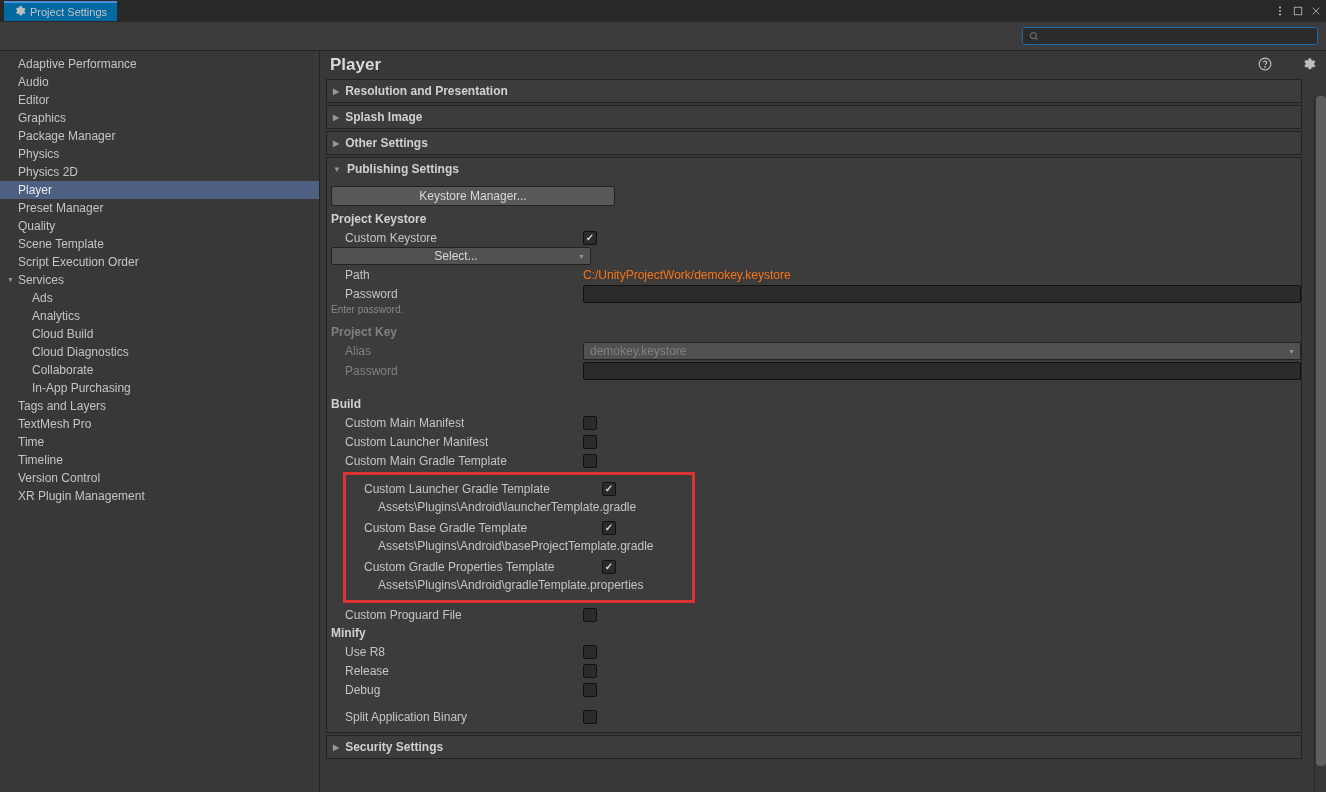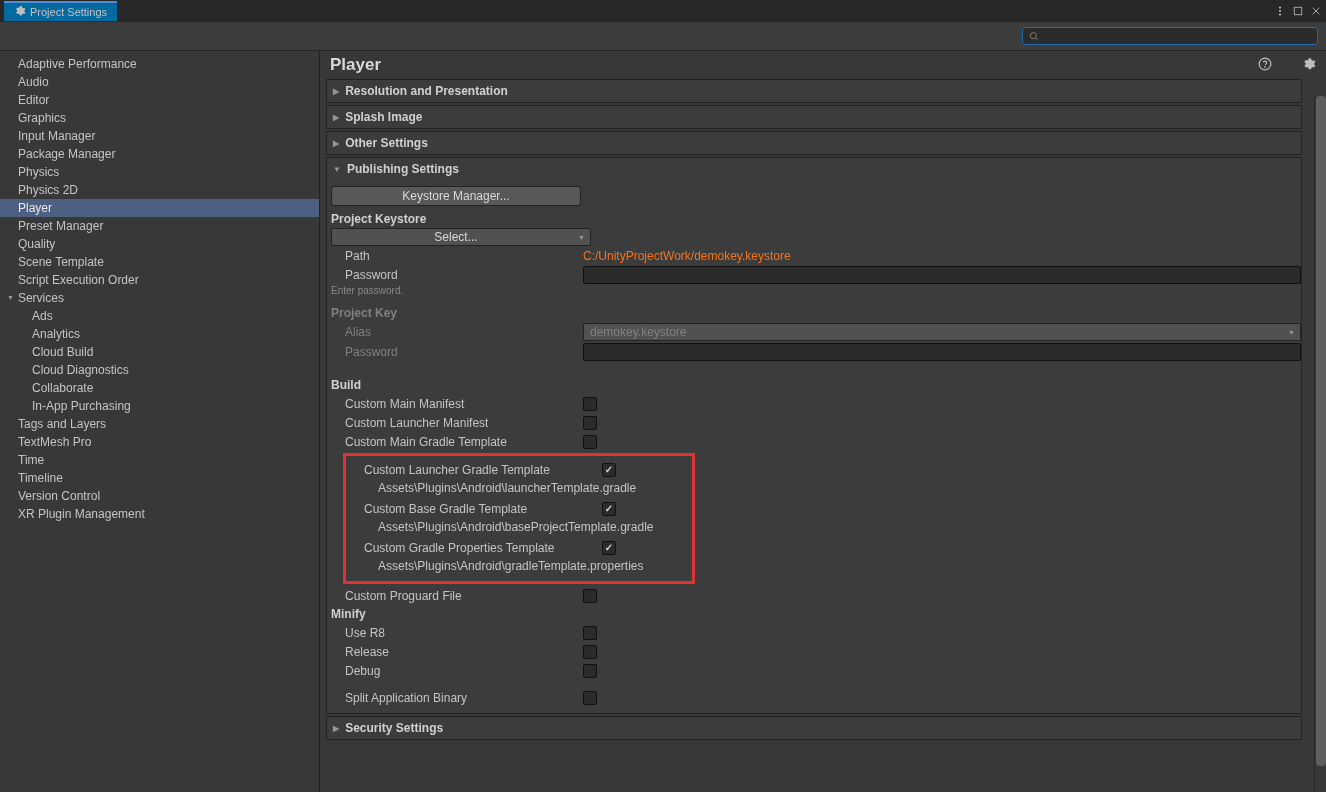--- a/index.html
+++ b/index.html
@@ -29,21 +29,21 @@
     .content-title { font-size: 17px; font-weight: bold; color: #d8d8d8; }
     .content-header-icons { display: flex; gap: 8px; color: #bdbdbd; }
     
     .content-scroll { flex: 1; overflow-y: auto; padding: 0 24px 10px 6px; }
     
     .foldout { background: #3c3c3c; border: 1px solid #232323; margin-bottom: 2px; }
     .foldout-header { display: flex; align-items: center; padding: 4px 6px; cursor: pointer; font-weight: bold; font-size: 12px; color: #d0d0d0; }
     .foldout-header .arrow { font-size: 8px; margin-right: 6px; color: #969696; }
     .foldout-body { padding: 4px 0 6px 0; }
     
-    .keystore-btn { background: #585858; border: 1px solid #222; border-radius: 3px; width: 250px; text-align: center; padding: 2px 0; margin: 2px 0 4px 4px; cursor: pointer; font-size: 12px; color: #d8d8d8; }
+    .keystore-btn { background: #585858; border: 1px solid #222; border-radius: 3px; width: 284px; text-align: center; padding: 2px 0; margin: 2px 0 4px 4px; cursor: pointer; font-size: 12px; color: #d8d8d8; }
     
     .section-label { font-weight: bold; font-size: 12px; color: #d0d0d0; padding: 2px 4px; }
     .section-label.dim { color: #808080; font-weight: bold; }
     
     .row { display: flex; align-items: center; padding: 1px 0; min-height: 19px; }
     .row-label { width: 256px; padding-left: 18px; font-size: 12px; color: #c4c4c4; }
     .row-label.dim { color: #808080; }
     .row-value { flex: 1; display: flex; align-items: center; }
     
     .dropdown { background: #515151; border: 1px solid #222; border-radius: 2px; padding: 1px 16px 1px 6px; position: relative; font-size: 12px; color: #d8d8d8; cursor: pointer; }
@@ -112,21 +112,20 @@
     <input type="text" placeholder="" style="">
   </div>
 </div>
 
 <div class="main-body">
   <div class="sidebar" id="sidebar">
       <div class="sidebar-item">Adaptive Performance</div>
       <div class="sidebar-item">Audio</div>
       <div class="sidebar-item">Editor</div>
       <div class="sidebar-item">Graphics</div>
-      <div class="sidebar-item">Input Manager</div>
       <div class="sidebar-item">Package Manager</div>
       <div class="sidebar-item">Physics</div>
       <div class="sidebar-item">Physics 2D</div>
       <div class="sidebar-item selected">Player</div>
       <div class="sidebar-item">Preset Manager</div>
       <div class="sidebar-item">Quality</div>
       <div class="sidebar-item">Scene Template</div>
       <div class="sidebar-item">Script Execution Order</div>
       <div class="sidebar-item expandable">Services</div>
       <div class="sidebar-subitem">Ads</div>
@@ -184,20 +183,26 @@
 
         <div class="foldout">
           <div class="foldout-header">
             <span class="arrow">▼</span>
             <span>Publishing Settings</span>
           </div>
           <div class="foldout-body">
             <div class="keystore-btn">Keystore Manager...</div>
 
             <div class="section-label">Project Keystore</div>
+            <div class="row">
+              <div class="row-label">Custom Keystore</div>
+              <div class="row-value">
+                  <span class="checkbox checked"></span>
+                </div>
+            </div>
             <div class="dropdown select-small">Select...</div>
             <div class="row">
               <div class="row-label">Path</div>
               <div class="row-value">
                   <span class="text-value">C:/UnityProjectWork/demokey.keystore</span>
                 </div>
             </div>
             <div class="row">
               <div class="row-label">Password</div>
               <div class="row-value">

